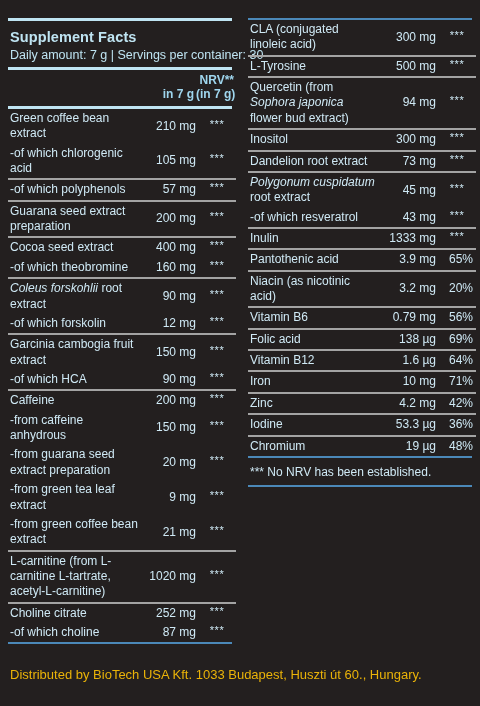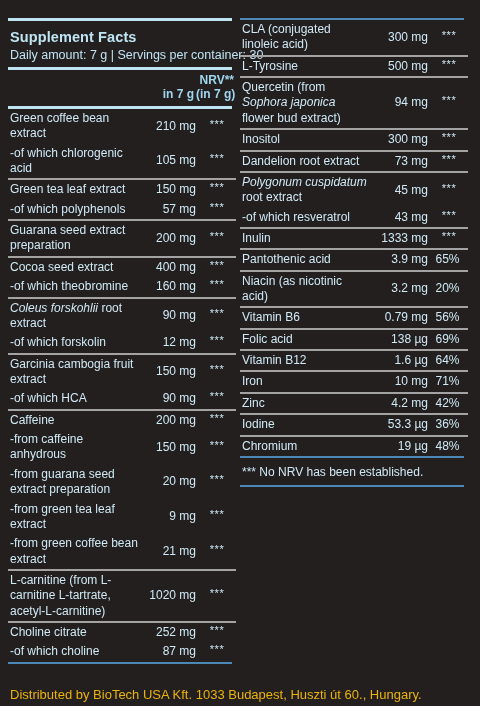--- a/index.html
+++ b/index.html
@@ -20,21 +20,21 @@
     display:flex;
     gap:0;
     padding:10px 8px;
     box-sizing:border-box;
   }
   .col{
     width:224px;
     box-sizing:border-box;
   }
   .col-left{margin-right:8px;}
-  .col-right{}
+  .col-right{margin-left:8px;}
 
   .rule-top{
     height:3px;background:#bfe4f2;margin-bottom:5px;
   }
   .rule-thin{
     height:2px;background:#4b88b8;
   }
   .rule-head{
     height:3px;background:#bfe4f2;
   }
@@ -54,21 +54,21 @@
   td{
     vertical-align:middle;
     padding:0;
     font-size:12px;
     line-height:1.28;
     color:#cfe9f5;
   }
   .c-name{width:128px;padding-left:2px;padding-right:2px;}
   .c-amt{width:56px;text-align:right;white-space:nowrap;padding-right:2px;}
   .c-nrv{width:38px;text-align:center;white-space:nowrap;}
-  .c-nrv.pct{text-align:center;padding-right:3px;}
+  .c-nrv.pct{text-align:right;padding-right:3px;}
 
   .grp{border-top:2px solid #a3a3a3;}
   .grp.first{border-top:none;}
   .row td{padding-top:2px;padding-bottom:2px;}
   .ast{
     color:#cfe9f5;font-size:11px;letter-spacing:.5px;
     position:relative;top:-2px;
   }
   i{font-style:italic;}
 
@@ -134,25 +134,20 @@
               <td class="c-nrv"><span class="ast">***</span></td>
             </tr>
             <tr class="row">
               <td class="c-name">-of which chlorogenic acid</td>
               <td class="c-amt">105 mg</td>
               <td class="c-nrv"><span class="ast">***</span></td>
             </tr>
           </tbody>
           <tbody class="grp">
             <tr class="row">
-              <td class="c-name">Green tea leaf extract</td>
-              <td class="c-amt">150 mg</td>
-              <td class="c-nrv"><span class="ast">***</span></td>
-            </tr>
-            <tr class="row">
               <td class="c-name">-of which polyphenols</td>
               <td class="c-amt">57 mg</td>
               <td class="c-nrv"><span class="ast">***</span></td>
             </tr>
           </tbody>
           <tbody class="grp">
             <tr class="row">
               <td class="c-name">Guarana seed extract preparation</td>
               <td class="c-amt">200 mg</td>
               <td class="c-nrv"><span class="ast">***</span></td>

